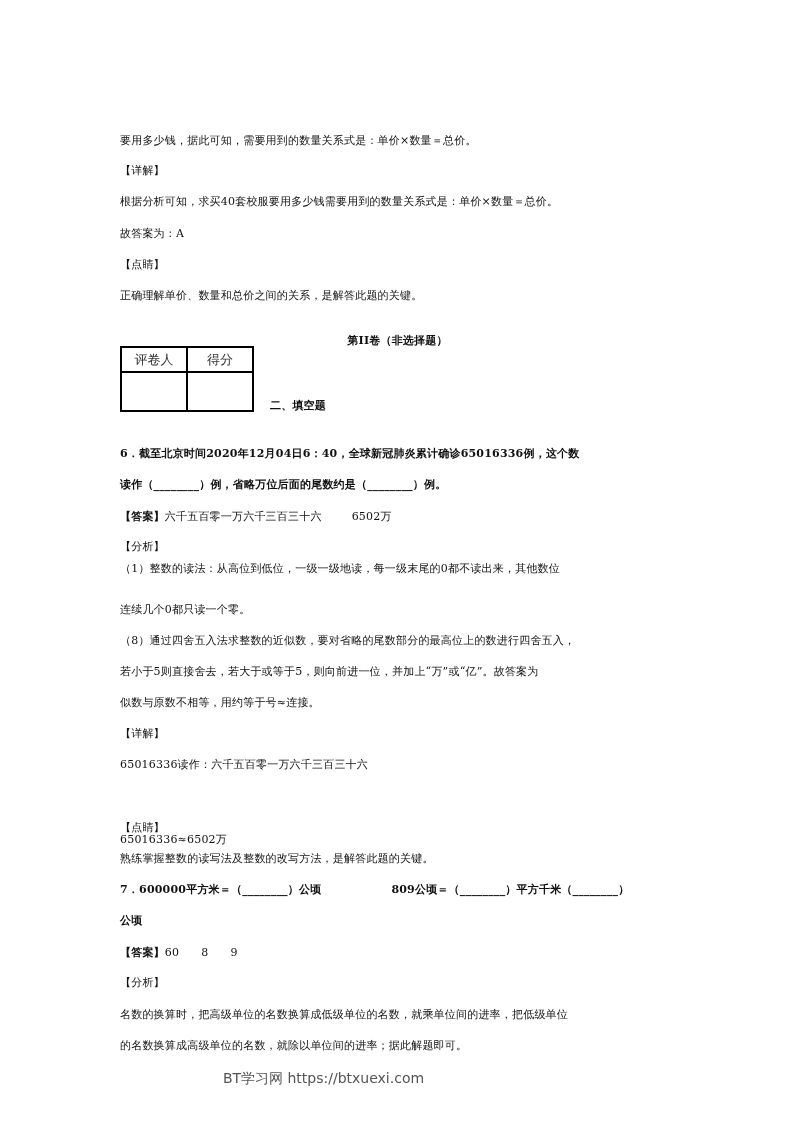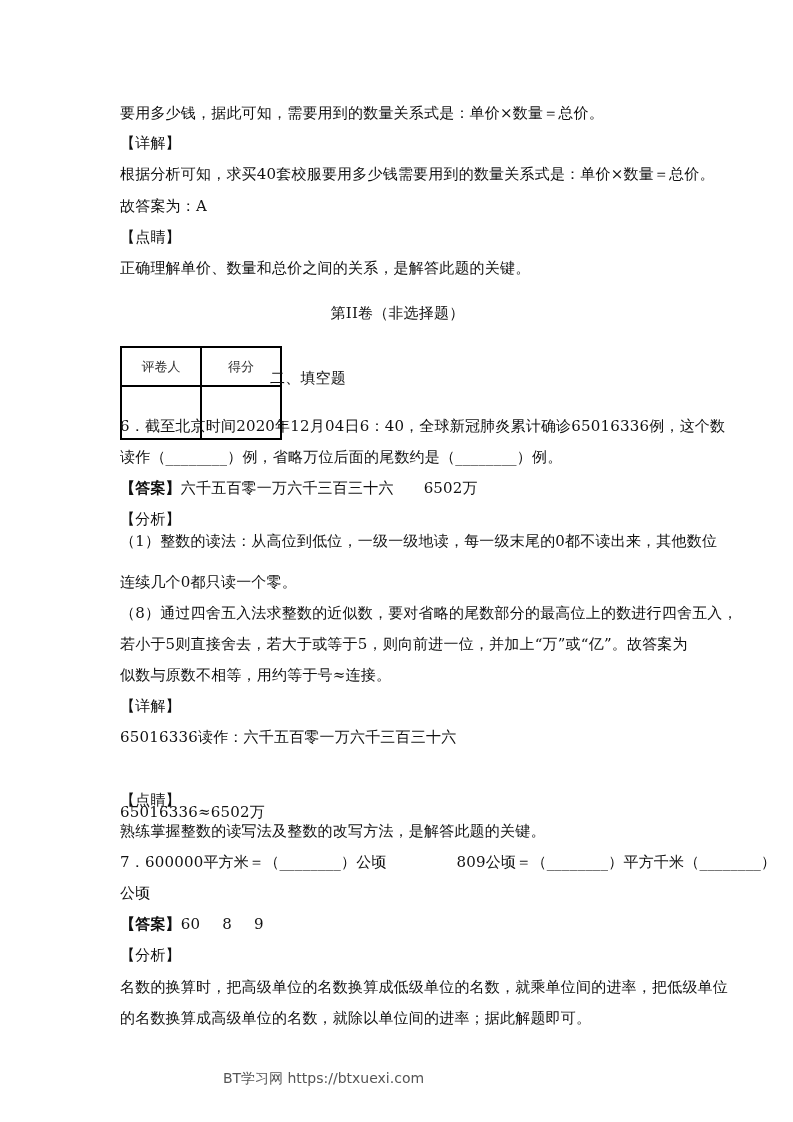--- a/index.html
+++ b/index.html
@@ -1,27 +1,27 @@
 <!DOCTYPE html>
 <html><head>
 <meta charset="utf-8">
 <style>
   html, body { margin:0; padding:0; background:#ffffff; }
   body { width:793px; height:1122px; position:relative; overflow:hidden;
          font-family: "DejaVu Serif", "Liberation Serif", serif; color:#111; }
   .page { position:absolute; left:120px; top:0; width:555px; }
-  .line { position:absolute; left:0; font-size:15px; line-height:20px; white-space:nowrap; letter-spacing:0.2px; }
-  .bold { font-weight:normal; }
+  .line { position:absolute; left:0; font-size:11px; line-height:20px; white-space:nowrap; letter-spacing:0.2px;margin-top:28px; }
+  .bold { font-weight:bold; }
   .center { left:0; width:555px; text-align:center; }
   .tagb { font-weight:bold;font-family:Liberation Serif, serif; }
   .gap { display:inline-block; width:30px; }
   .gap2 { display:inline-block; width:22px; }
   .gap3 { display:inline-block; width:70px; }
   table.score { position:absolute; left:0; top:346px; border-collapse:collapse; }
-  table.score td { border:2px solid #000; width:62px; text-align:center; font-size:13px; color:#333; padding:8px; }
+  table.score td { border:2px solid #000; width:62px; text-align:center; font-size:13px; color:#333; padding:1px; }
   table.score tr.h td { height:21px; }
   table.score tr.b td { height:35px; }
   .footer { position:absolute; top:1070px; left:0; width:647px; text-align:center;
             font-family:"DejaVu Sans","Liberation Sans",sans-serif; font-size:14px; color:#555; }
 </style>
 </head>
 <body>
 
 <div class="page">
   <div class="line" style="top:103px">要用多少钱，据此可知，需要用到的数量关系式是：单价×数量＝总价。</div>

